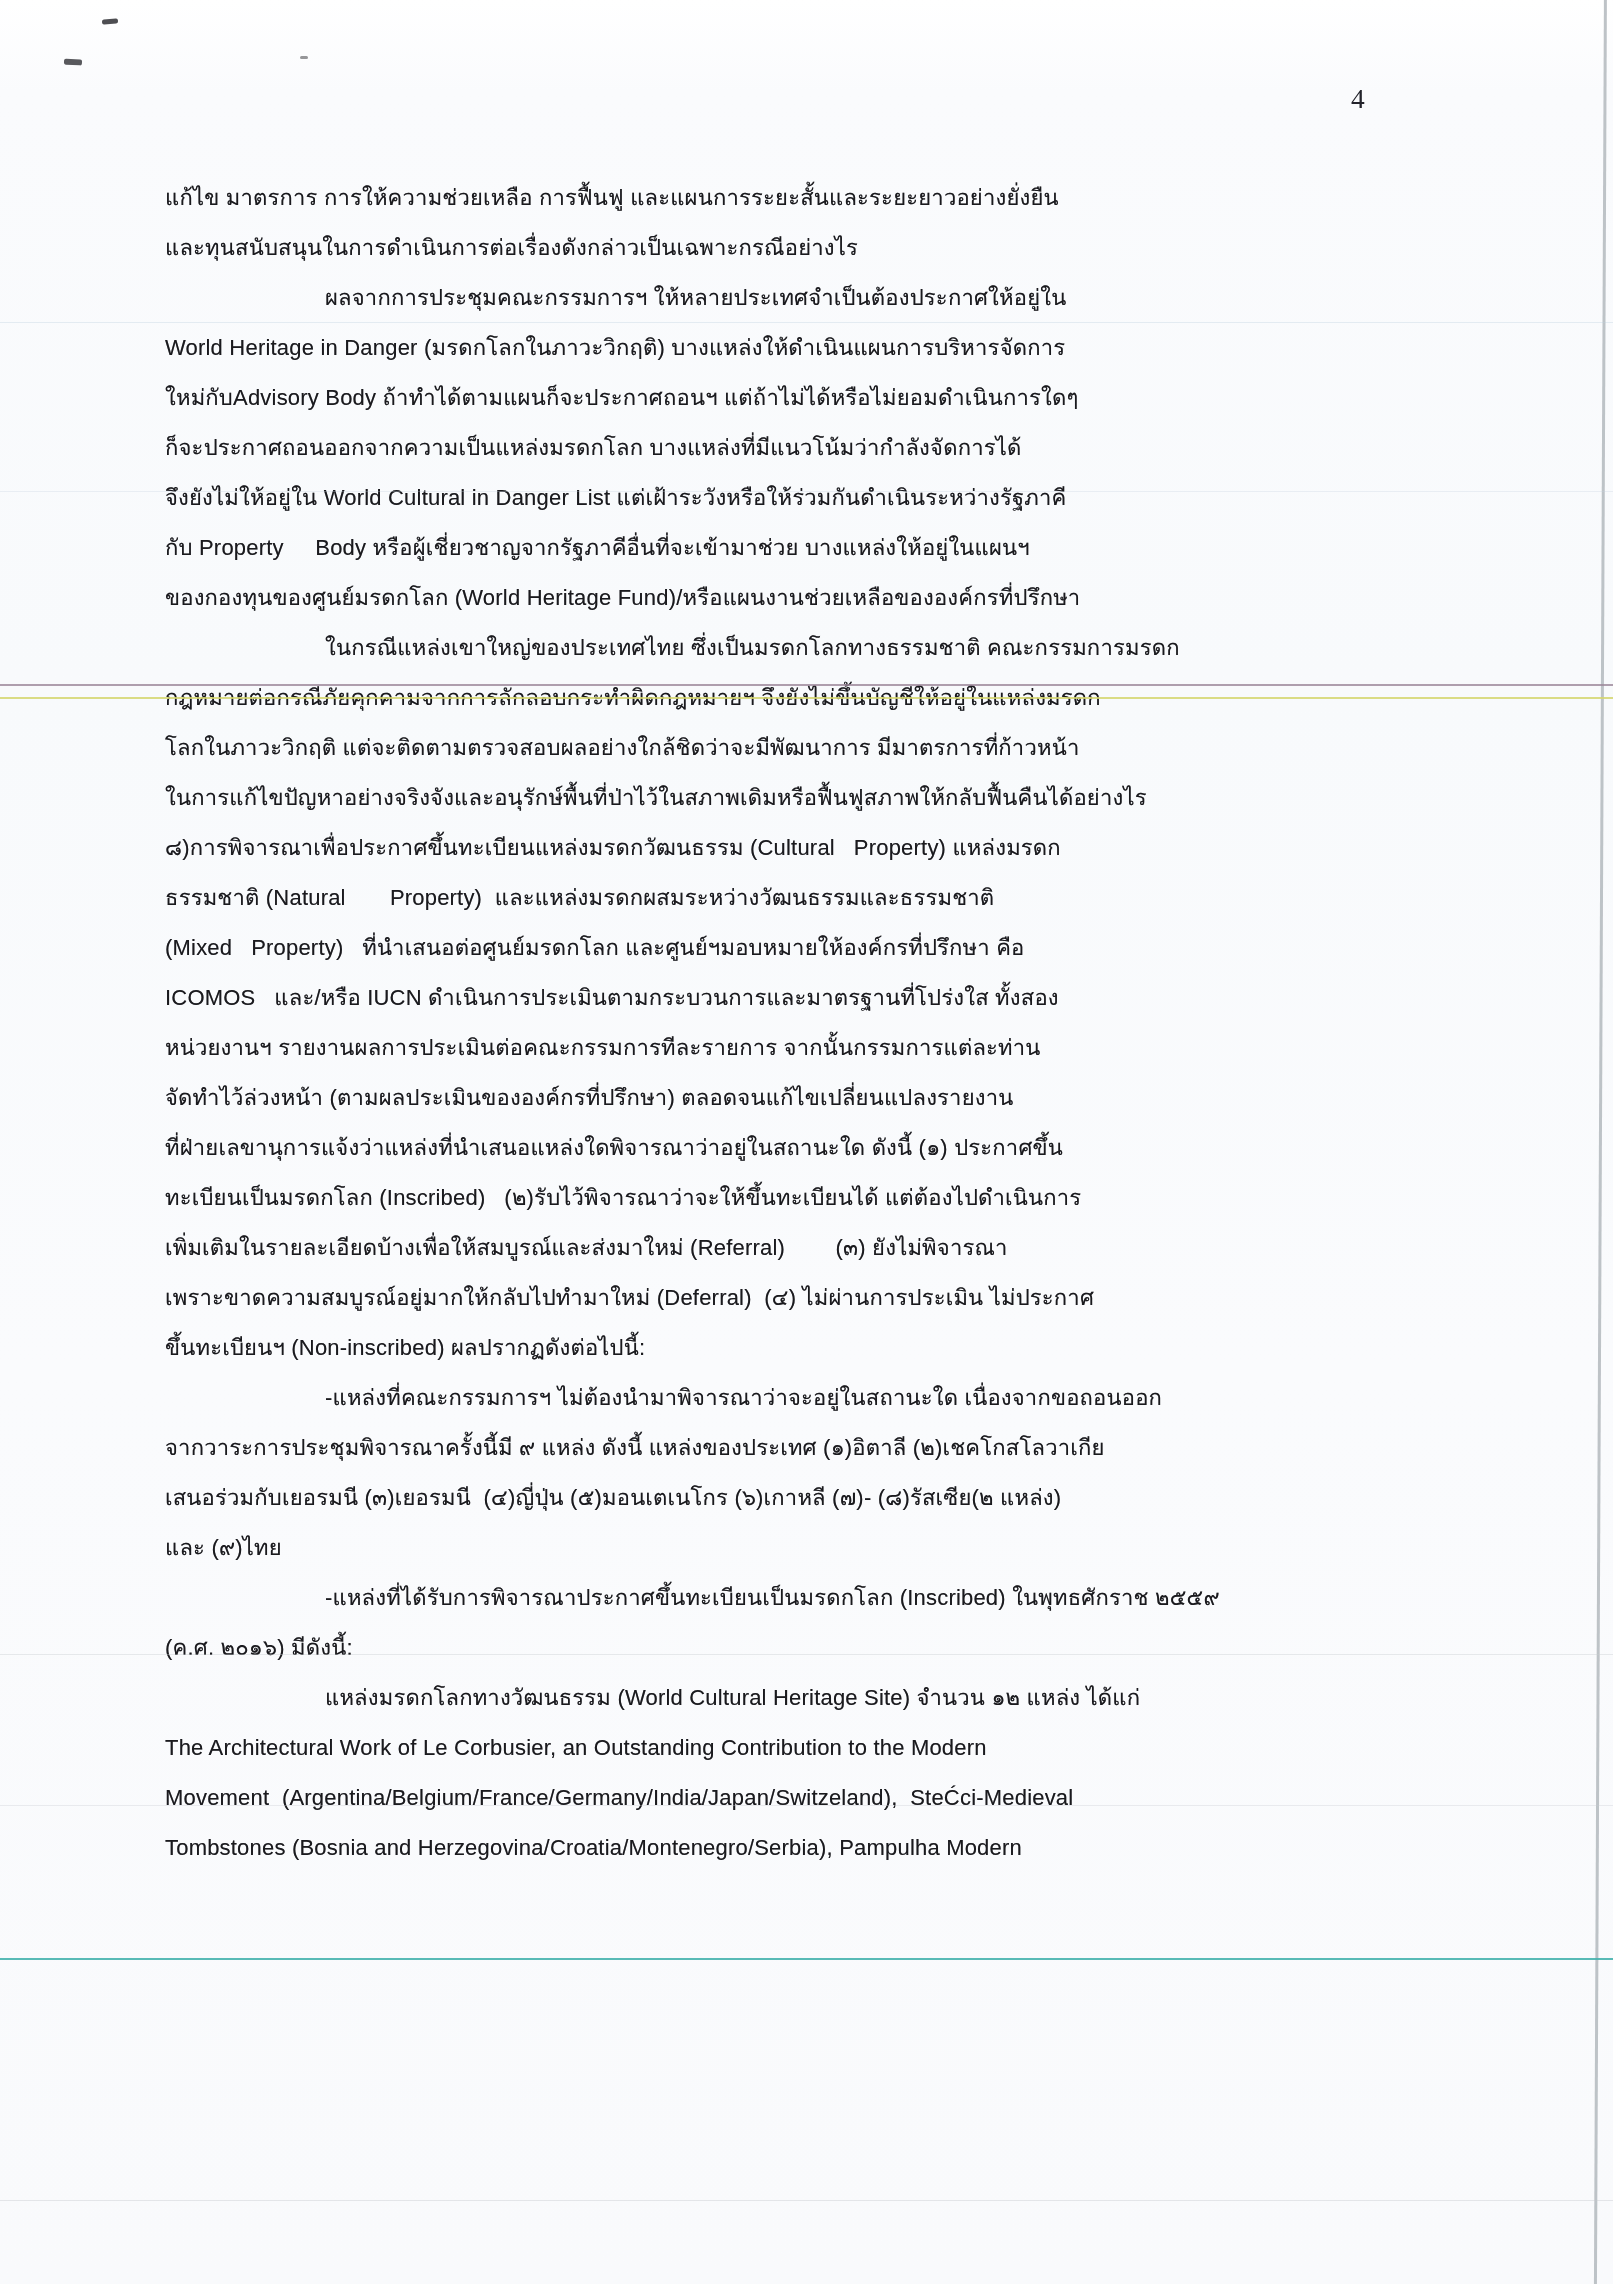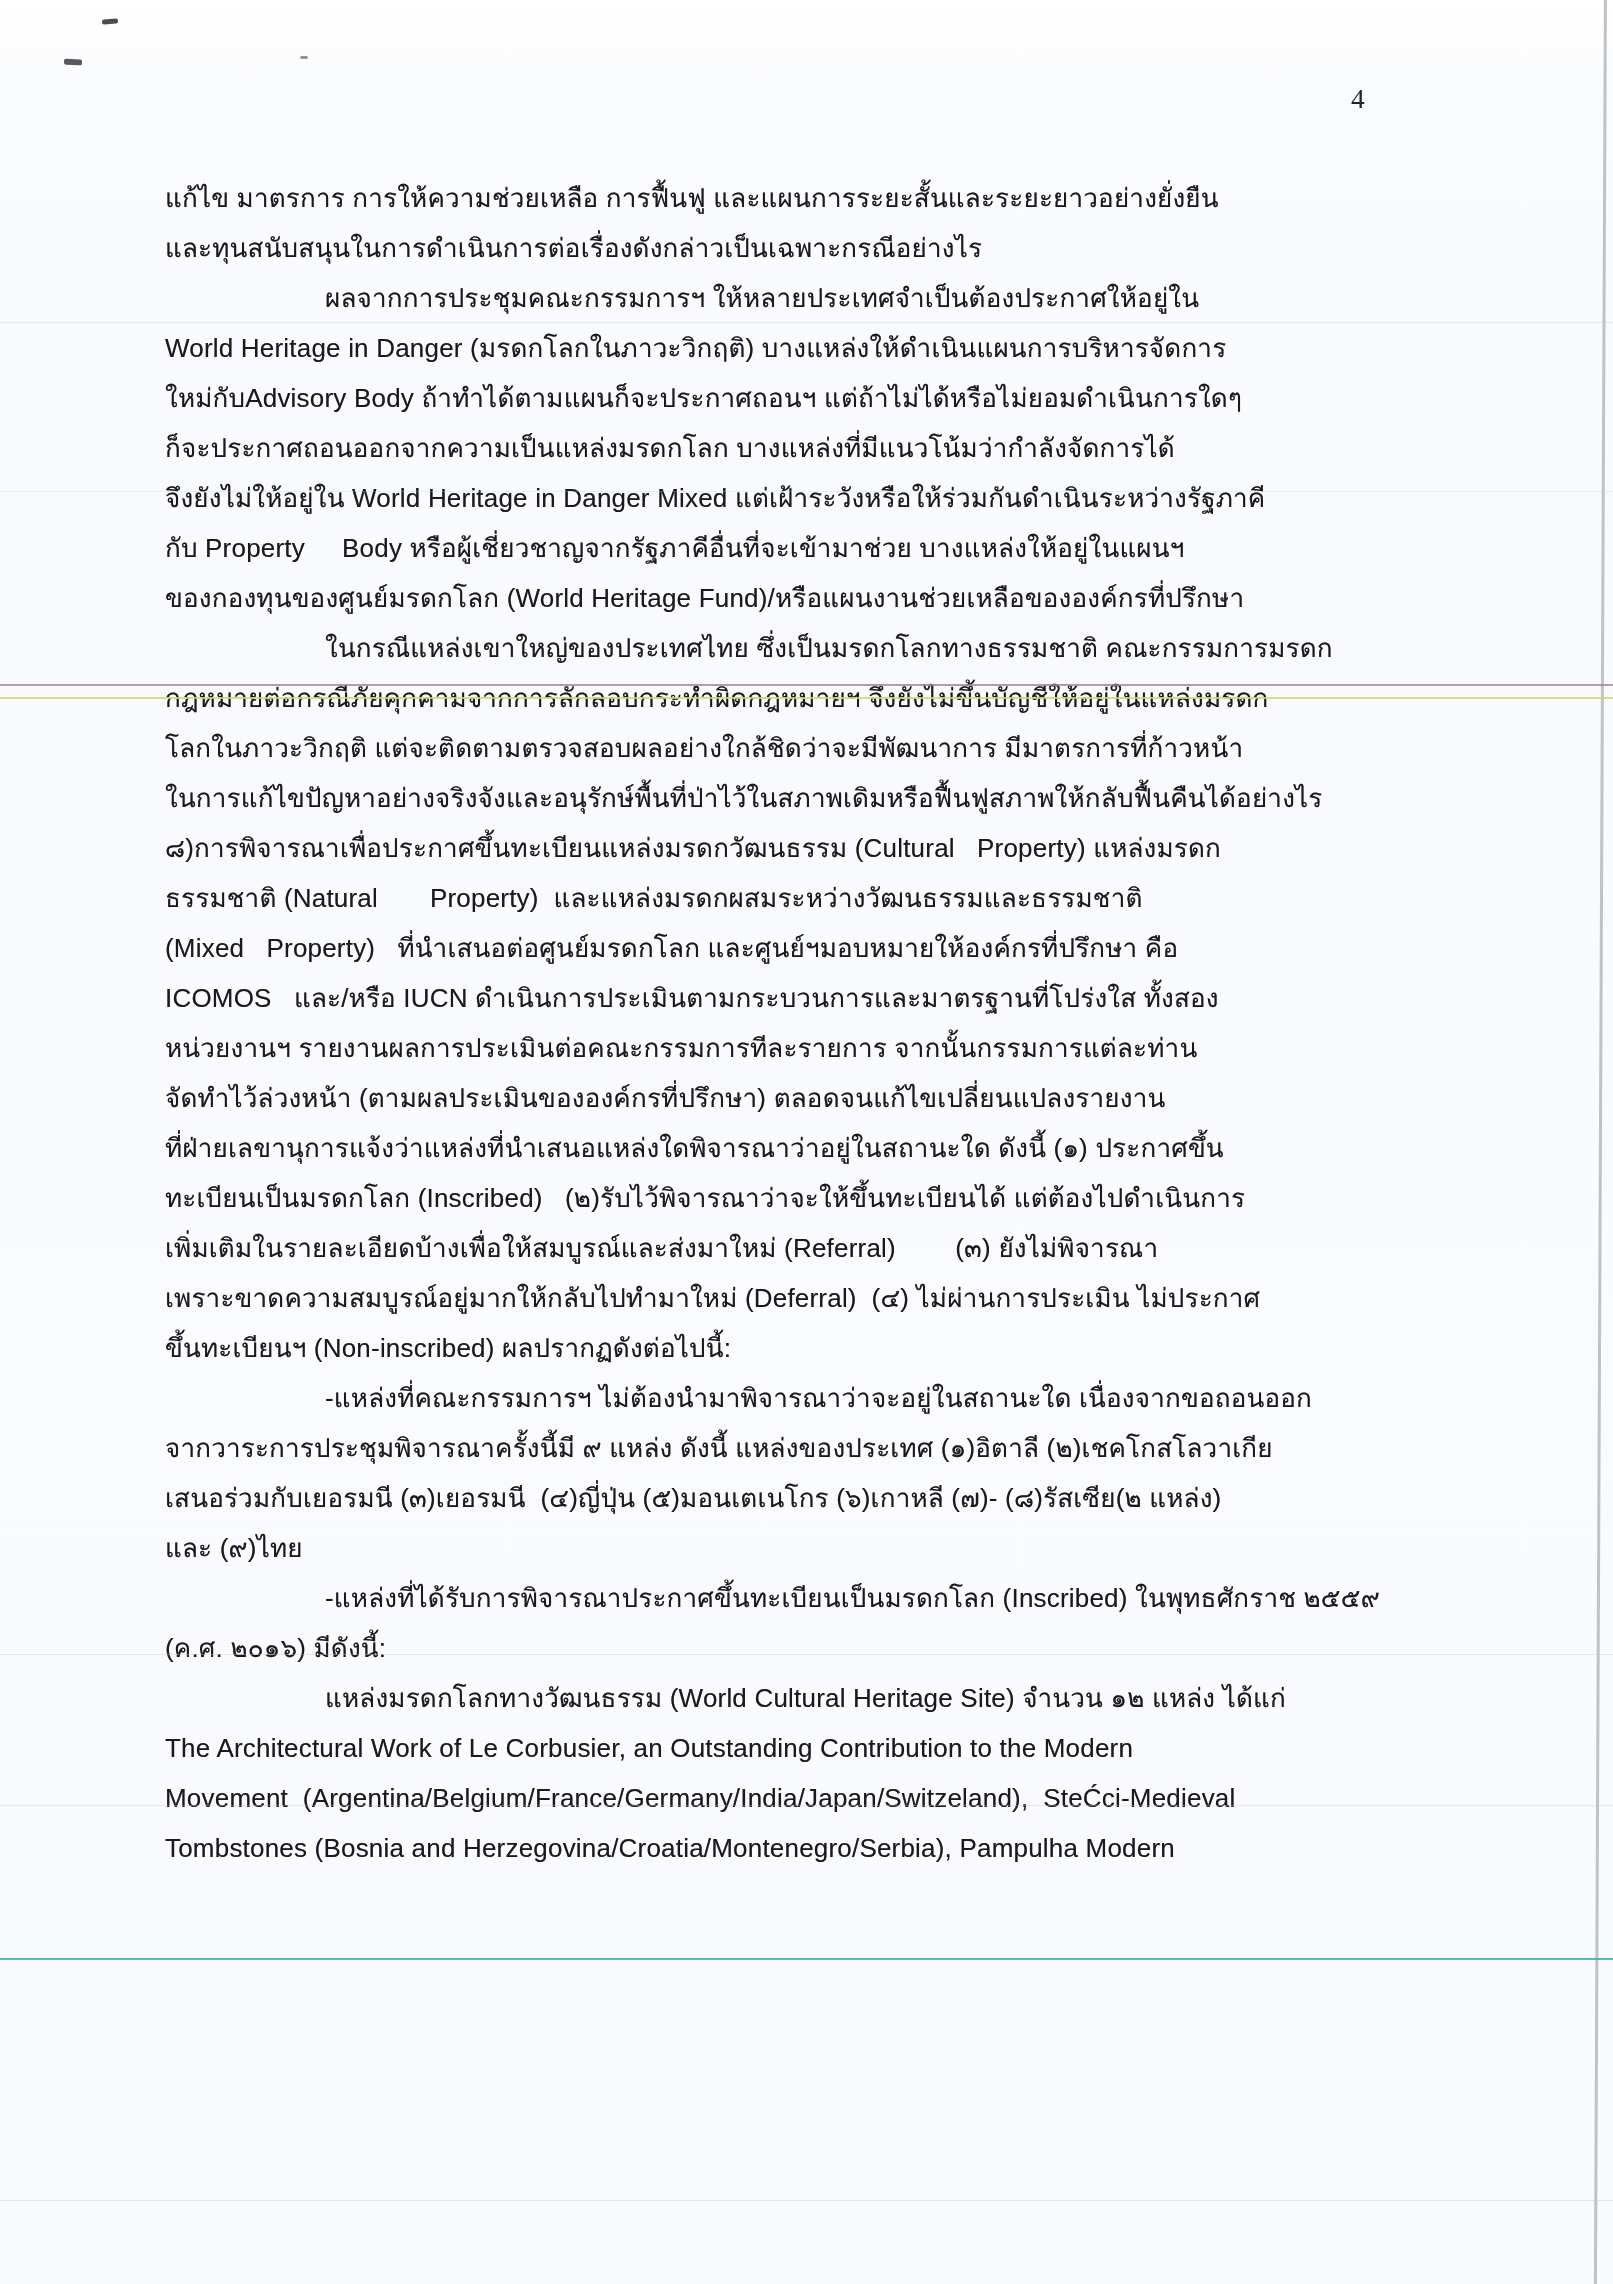--- a/index.html
+++ b/index.html
@@ -20,21 +20,21 @@
   .page-number{
     position:absolute;left:1351px;top:84px;
     font-size:27.4px;color:#23232b;
     font-family:"Liberation Serif","DejaVu Serif",serif;
   }
   .textcol{
     position:absolute;left:165px;top:173px;width:1231px;
   }
   .line{
     height:50px;line-height:50px;
-    font-size:26px;
+    font-size:22px;
     white-space:pre;
     letter-spacing:0.2px;
     text-shadow:0 0 0.5px rgba(20,20,25,0.45);
   }
   .line.indent{padding-left:160px;}
   
   .hline{
     position:absolute;left:0;width:1613px;height:2px;
     pointer-events:none;
   }
@@ -64,21 +64,21 @@
   <div class="edge-line"></div>
 
   <div class="textcol">
 
   <div class="line">แก้ไข มาตรการ การให้ความช่วยเหลือ การฟื้นฟู และแผนการระยะสั้นและระยะยาวอย่างยั่งยืน</div>
       <div class="line">และทุนสนับสนุนในการดำเนินการต่อเรื่องดังกล่าวเป็นเฉพาะกรณีอย่างไร</div>
       <div class="line indent">ผลจากการประชุมคณะกรรมการฯ ให้หลายประเทศจำเป็นต้องประกาศให้อยู่ใน</div>
       <div class="line">World Heritage in Danger (มรดกโลกในภาวะวิกฤติ) บางแหล่งให้ดำเนินแผนการบริหารจัดการ</div>
       <div class="line">ใหม่กับAdvisory Body ถ้าทำได้ตามแผนก็จะประกาศถอนฯ แต่ถ้าไม่ได้หรือไม่ยอมดำเนินการใดๆ</div>
       <div class="line">ก็จะประกาศถอนออกจากความเป็นแหล่งมรดกโลก บางแหล่งที่มีแนวโน้มว่ากำลังจัดการได้</div>
-      <div class="line">จึงยังไม่ให้อยู่ใน World Heritage in Danger Mixed แต่เฝ้าระวังหรือให้ร่วมกันดำเนินระหว่างรัฐภาคี</div>
+      <div class="line">จึงยังไม่ให้อยู่ใน World Cultural in Danger List แต่เฝ้าระวังหรือให้ร่วมกันดำเนินระหว่างรัฐภาคี</div>
       <div class="line">กับ Property     Body หรือผู้เชี่ยวชาญจากรัฐภาคีอื่นที่จะเข้ามาช่วย บางแหล่งให้อยู่ในแผนฯ</div>
       <div class="line">ของกองทุนของศูนย์มรดกโลก (World Heritage Fund)/หรือแผนงานช่วยเหลือขององค์กรที่ปรึกษา</div>
       <div class="line indent">ในกรณีแหล่งเขาใหญ่ของประเทศไทย ซึ่งเป็นมรดกโลกทางธรรมชาติ คณะกรรมการมรดก</div>
       <div class="line">กฎหมายต่อกรณีภัยคุกคามจากการลักลอบกระทำผิดกฎหมายฯ จึงยังไม่ขึ้นบัญชีให้อยู่ในแหล่งมรดก</div>
       <div class="line">โลกในภาวะวิกฤติ แต่จะติดตามตรวจสอบผลอย่างใกล้ชิดว่าจะมีพัฒนาการ มีมาตรการที่ก้าวหน้า</div>
       <div class="line">ในการแก้ไขปัญหาอย่างจริงจังและอนุรักษ์พื้นที่ป่าไว้ในสภาพเดิมหรือฟื้นฟูสภาพให้กลับฟื้นคืนได้อย่างไร</div>
       <div class="line">๘)การพิจารณาเพื่อประกาศขึ้นทะเบียนแหล่งมรดกวัฒนธรรม (Cultural   Property) แหล่งมรดก</div>
       <div class="line">ธรรมชาติ (Natural       Property)  และแหล่งมรดกผสมระหว่างวัฒนธรรมและธรรมชาติ</div>
       <div class="line">(Mixed   Property)   ที่นำเสนอต่อศูนย์มรดกโลก และศูนย์ฯมอบหมายให้องค์กรที่ปรึกษา คือ</div>
       <div class="line">ICOMOS   และ/หรือ IUCN ดำเนินการประเมินตามกระบวนการและมาตรฐานที่โปร่งใส ทั้งสอง</div>

